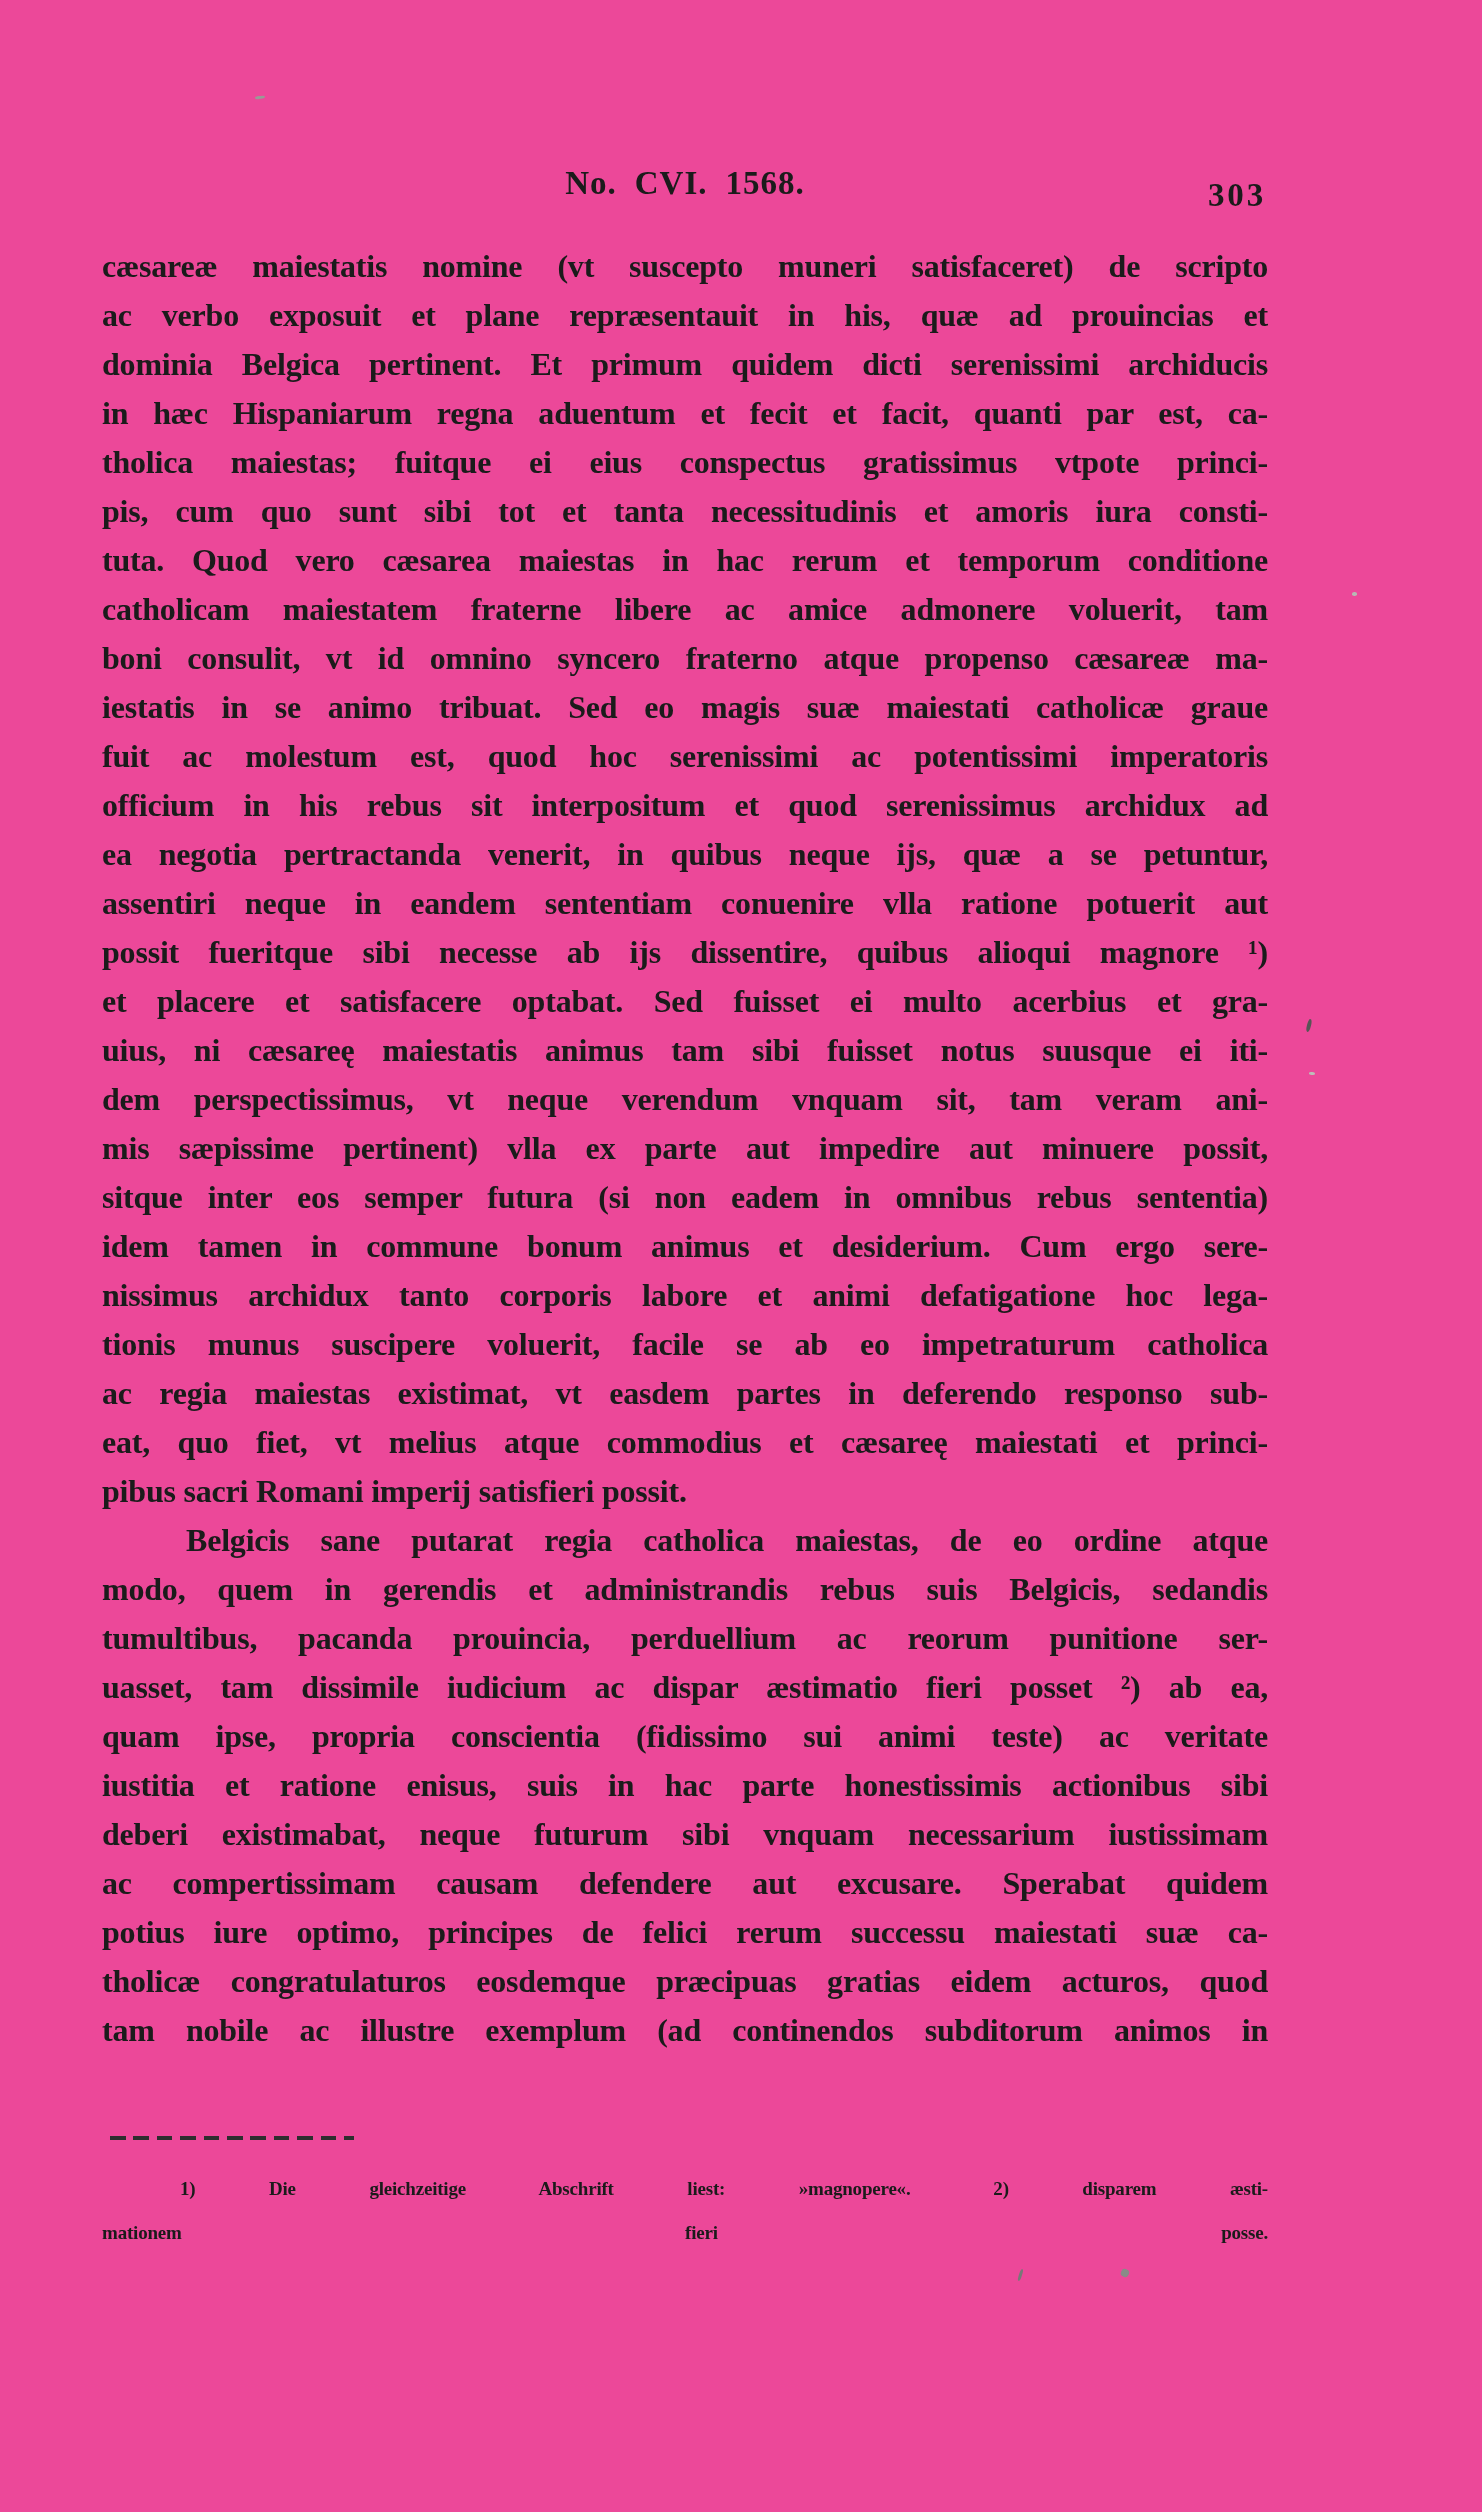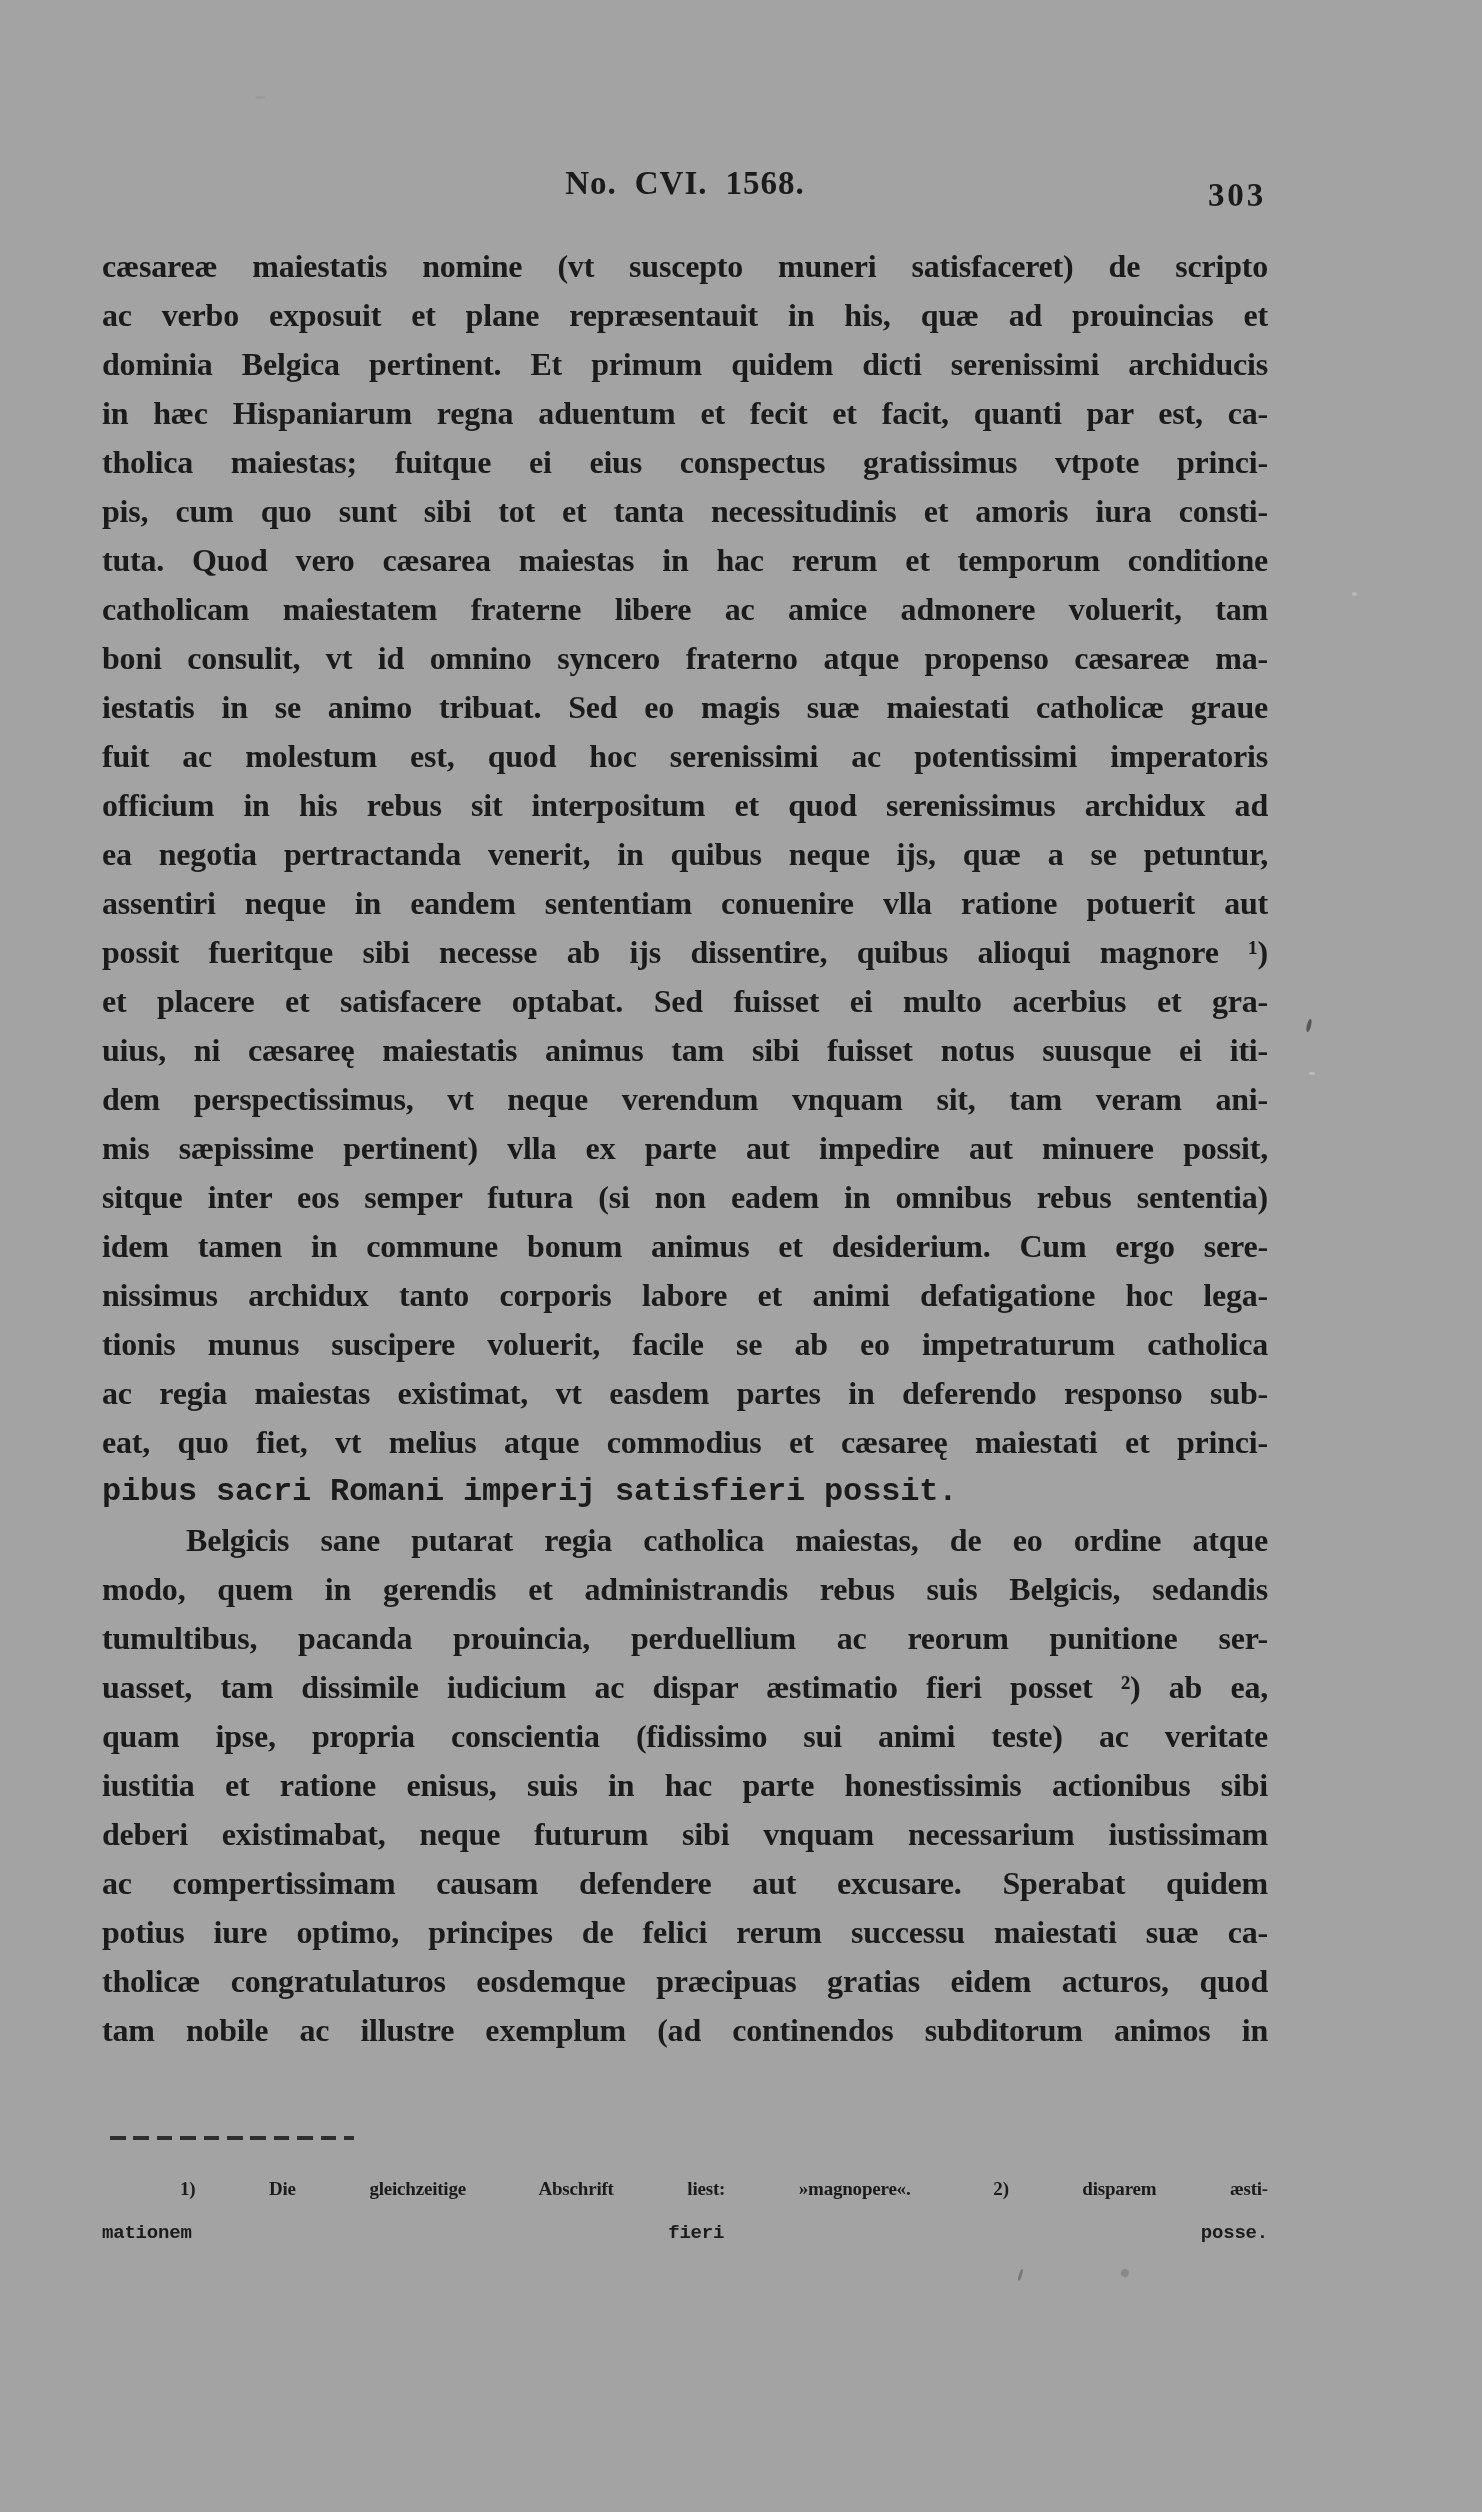--- a/index.html
+++ b/index.html
@@ -1,19 +1,19 @@
 <!DOCTYPE html>
 <html><head>
 <meta charset="utf-8">
 <style>
   html,body{margin:0;padding:0;background:#ffffff;}
   .page{
     position:relative;
     width:1482px;height:2512px;
-    background:#a3a3a3;
+    background:#ec4899;
     overflow:hidden;
     font-family:"Liberation Serif","DejaVu Serif",serif;
     color:#1b1b1b;
     -webkit-font-smoothing:antialiased;
   }
   .header-row{
     position:absolute;left:102px;top:166px;width:1166px;height:35px;
   }
   .doc-number{
     position:absolute;left:0;right:0;text-align:center;
@@ -26,21 +26,21 @@
   }
   .body-block{
     position:absolute;left:102px;top:242px;width:1166px;
     font-size:32px;font-weight:700;letter-spacing:-0.2px;
   }
   .bl{
     height:49px;line-height:49px;
     text-align:justify;text-align-last:justify;text-justify:inter-word;
     white-space:normal;overflow:visible;
   }
-  .noj{text-align-last:left;font-family:Liberation Mono, monospace;}
+  .noj{text-align-last:left;}
   .ind{text-indent:84px;}
   .footnote-sep{
     position:absolute;left:110px;top:2136px;width:244px;height:3.9px;
     background:repeating-linear-gradient(90deg,#2e2e2e 0 15.6px,rgba(0,0,0,0) 15.6px 23.4px);
   }
   .footnote-block{
     position:absolute;left:102px;top:2167px;width:1166px;
     font-size:19px;font-weight:700;letter-spacing:-0.2px;
   }
   .fl{

